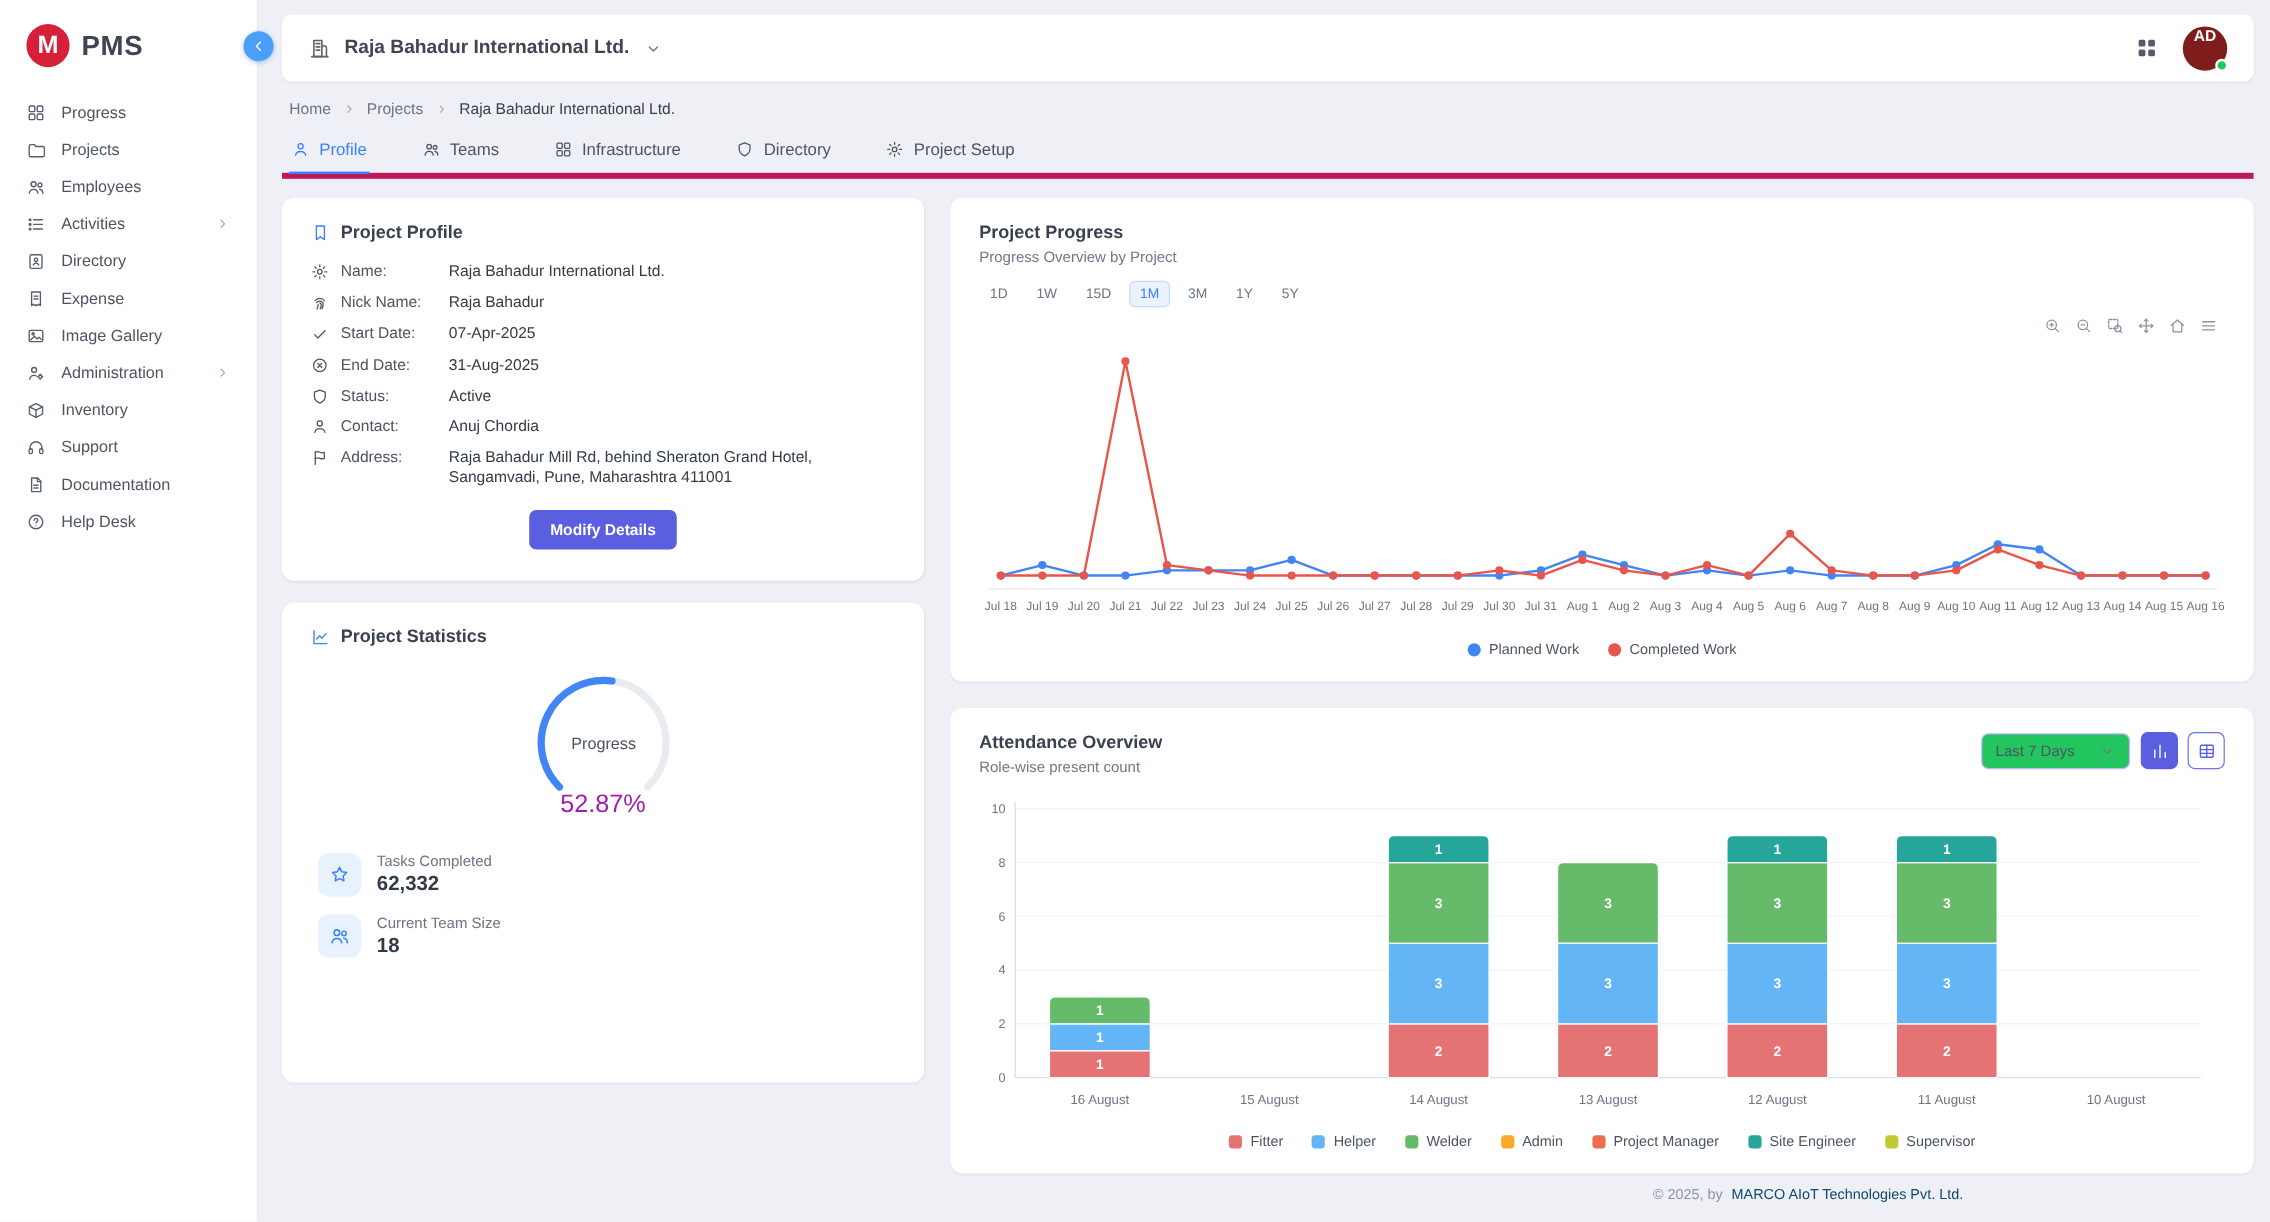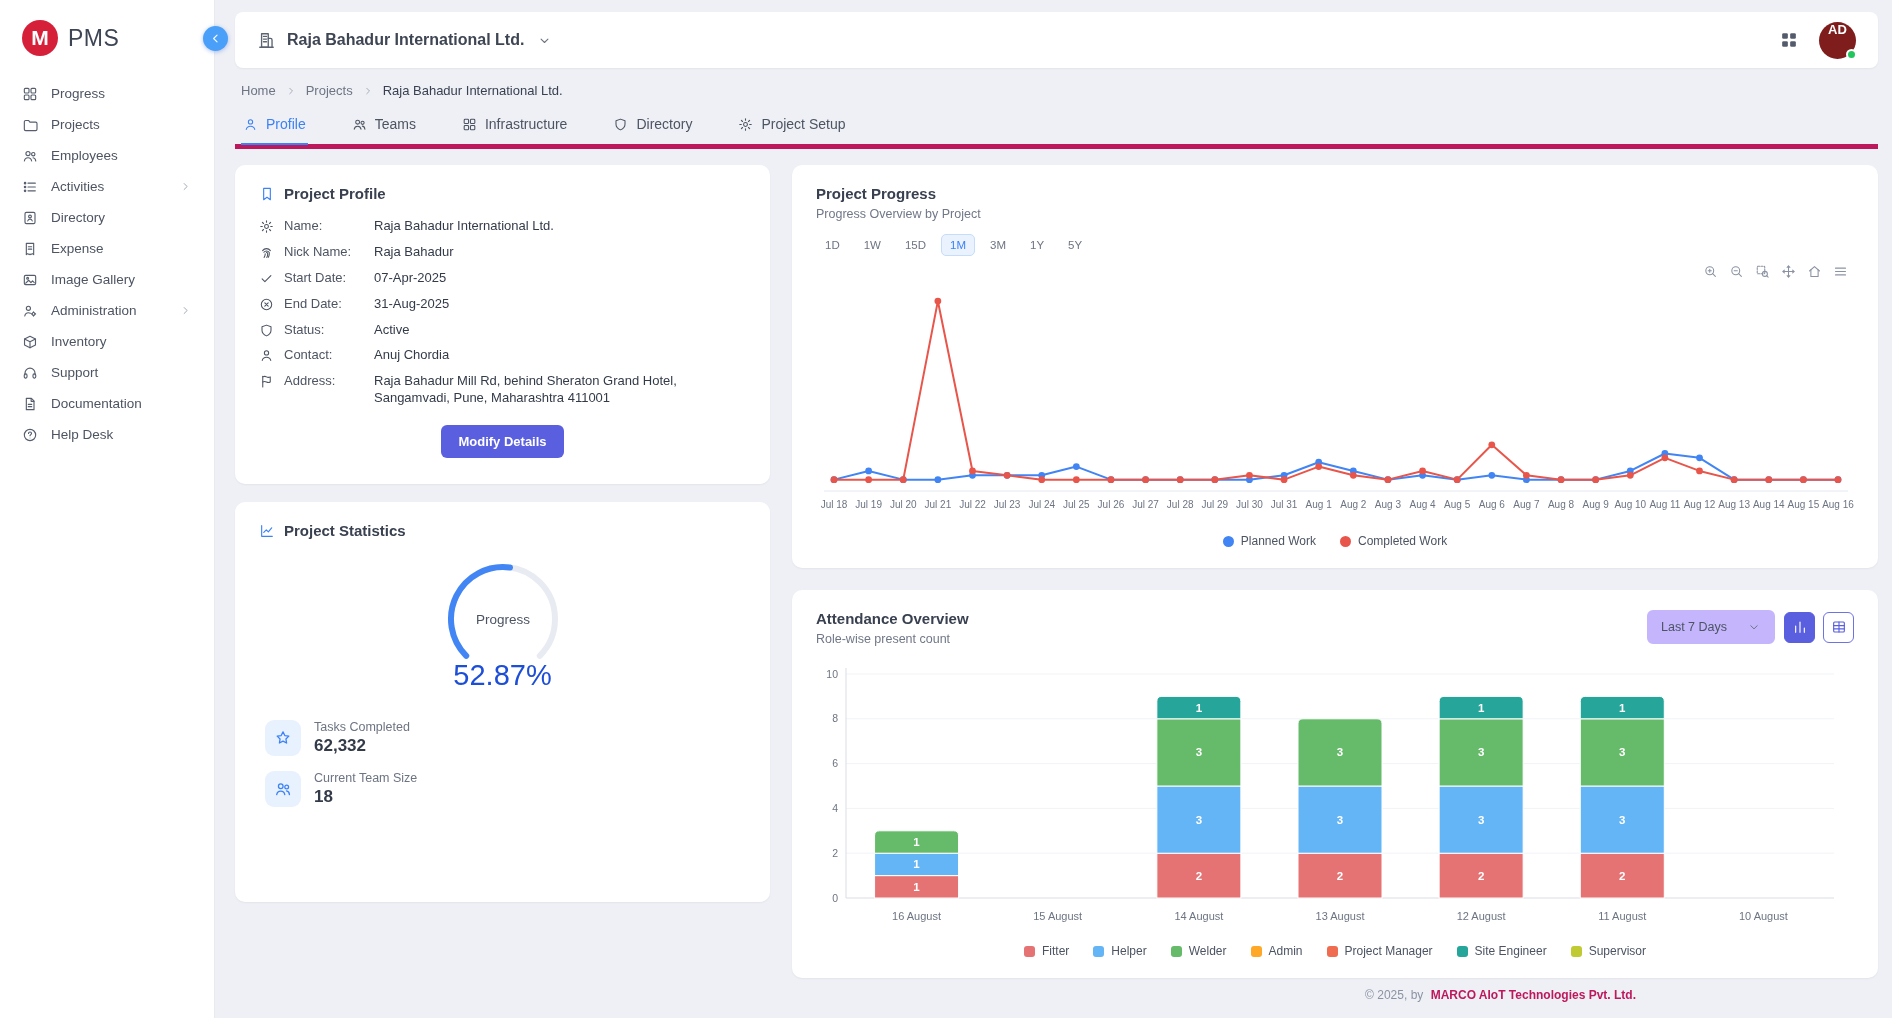--- a/index.html
+++ b/index.html
@@ -1,21 +1,21 @@
 <!DOCTYPE html>
 <html><head>
 <meta charset="utf-8">
 <style>
 *{margin:0;padding:0;box-sizing:border-box}
 body{width:1892px;height:1018px;overflow:hidden;font-family:"Liberation Sans","DejaVu Sans",sans-serif;background:#eef0f5;color:#374151;font-size:14px;position:relative}
 svg{display:block}
 .sidebar{position:absolute;left:0;top:0;width:215px;height:1018px;background:#fff;border-right:1px solid #e8eaef;z-index:5}
 .logo-row{display:flex;align-items:center;gap:10px;padding:20px 22px 16px}
 .logo-badge{width:36px;height:36px;border-radius:50%;background:#d6203a;color:#fff;display:flex;align-items:center;justify-content:center;font-size:21px;font-weight:bold}
-.logo-text{font-size:23px;font-weight:normal;color:#3d4554;letter-spacing:.5px}
+.logo-text{font-size:23px;font-weight:bold;color:#3d4554;letter-spacing:.5px}
 .side-menu{padding:6px 10px}
 .side-item{display:flex;align-items:center;gap:13px;height:31px;padding:0 12px;border-radius:6px;color:#4d5462;font-size:13.5px;cursor:pointer}
 .si-icon{display:flex;color:#565e6d}
 .si-label{flex:1;white-space:nowrap}
 .si-chev{display:flex;color:#9aa1ae}
 .collapse-btn{position:absolute;left:203px;top:26px;width:25px;height:25px;border-radius:50%;background:#4aa0f8;color:#fff;display:flex;align-items:center;justify-content:center;z-index:10;cursor:pointer;box-shadow:0 1px 4px rgba(29,78,216,.35)}
 .main{margin-left:215px;padding:12px 14px 0 20px;height:815px;position:relative}
 .topbar{background:#fff;border-radius:8px;height:56px;display:flex;align-items:center;padding:0 22px;box-shadow:0 1px 2px rgba(16,24,40,.05)}
 .company{display:flex;align-items:center;gap:11px;cursor:pointer}
 .company-icon{display:flex;color:#5b6371}
@@ -41,47 +41,47 @@
 .t-ico{display:flex;color:#3b82f6}
 .card-sub{font-size:12.5px;color:#707787;margin-top:5px}
 .profile-rows{margin-top:16px;display:flex;flex-direction:column;gap:9px}
 .p-row{display:flex;gap:10px;font-size:13px;line-height:1.3}
 .p-ico{display:flex;flex:0 0 15px;color:#4d5462;padding-top:1px}
 .p-label{flex:0 0 80px;color:#4d5462}
 .p-value{flex:1;color:#333b49}
 .modify-btn{display:block;margin:18px auto 6px;background:#5a5fe0;color:#fff;border:0;border-radius:6px;padding:9px 17px;font-size:13px;font-weight:bold;font-family:inherit;cursor:pointer}
 .stats-card{min-height:400px}
 .gauge-wrap{display:flex;flex-direction:column;align-items:center;margin-top:16px}
-.gauge-value{font-size:29px;color:#1d4ed8;margin-top:-18px}
+.gauge-value{font-size:21px;color:#a21caf;margin-top:-18px}
 .stat-list{margin-top:28px;display:flex;flex-direction:column;gap:15px;padding-left:6px}
 .stat-item{display:flex;align-items:center;gap:13px}
 .stat-ico{width:36px;height:36px;border-radius:9px;background:#e8f1fe;color:#3b82f6;display:flex;align-items:center;justify-content:center}
 .stat-label{font-size:12.5px;color:#6d7482}
 .stat-value{font-size:17px;font-weight:bold;color:#333b49;margin-top:2px}
 .progress-card{position:relative}
 .ranges{display:flex;gap:6px;margin-top:13px;align-items:center}
 .pill{font-size:11.5px;color:#6d7482;padding:4px 8px;border:1px solid transparent;border-radius:5px;cursor:pointer}
 .pill.active{color:#3b82f6;background:#eaf2fe;border-color:#c5dcfb}
 .chart-tools{position:absolute;top:99px;right:30px;display:flex;gap:11px;color:#8b93a2}
 .tool{display:flex;cursor:pointer}
 .chart-mount{margin-top:6px}
 .legend{display:flex;justify-content:center;align-items:center;gap:24px;margin-top:4px;flex-wrap:wrap}
 .lg-item{display:flex;align-items:center;gap:7px;font-size:12px;color:#4c5462;cursor:pointer}
 .lg-swatch{width:11px;height:11px;border-radius:3px;display:inline-block}
 .lg-swatch.round{border-radius:50%}
 .att-header{display:flex;align-items:flex-start}
 .att-controls{margin-left:auto;display:flex;align-items:center;gap:9px}
-.select-box{display:flex;align-items:center;gap:20px;border:3px solid #c4b5fd;border-radius:6px;padding:7px 11px;font-size:12.5px;color:#4c5462;cursor:pointer;background:#c4b5fd}
+.select-box{display:flex;align-items:center;gap:20px;border:1px solid #c4b5fd;border-radius:6px;padding:7px 11px;font-size:12.5px;color:#4c5462;cursor:pointer;background:#22c55e}
 .select-chev{display:flex;color:#6d7482}
 #view-toggles{display:flex;gap:8px}
 .toggle-btn{width:31px;height:31px;border-radius:6px;display:flex;align-items:center;justify-content:center;cursor:pointer}
 .toggle-btn.active{background:#5a5fe0;border:1px solid #5a5fe0;color:#fff}
 .toggle-btn.inactive{background:#fff;border:1px solid #6d72e4;color:#5a5fe0}
 .footer{font-size:12px;color:#8b93a2;text-align:right;padding:10px 242px 0 0}
-.footer a{color:#be185d;text-decoration:none;font-weight:bold;margin-left:4px;cursor:pointer}
+.footer a{color:#0c4a6e;text-decoration:none;font-weight:normal;margin-left:4px;cursor:pointer}
 </style>
 </head>
 <body>
 
 <div class="sidebar">
   <div class="logo-row">
     <div class="logo-badge">M</div>
     <div class="logo-text">PMS</div>
   </div>
   <nav class="side-menu">

